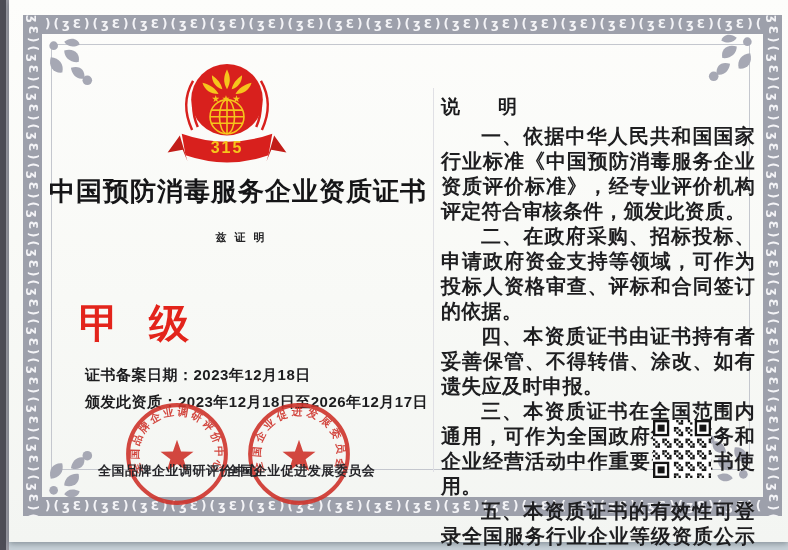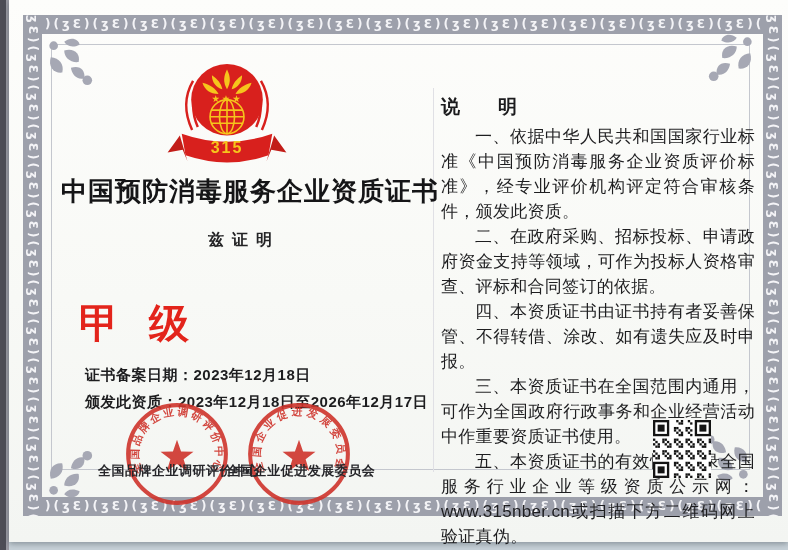--- a/index.html
+++ b/index.html
@@ -44,25 +44,25 @@
   .flourish { position:absolute; width:50px; height:50px; }
   .fl-tl { left:36px;  top:38px; }
   .fl-tr { right:32px; top:34px;  transform:scaleX(-1); }
   .fl-bl { left:36px;  top:448px; transform:scaleY(-1); }
   .fl-br { right:36px; top:432px; transform:scale(-1,-1); }
 
   
   .left-col { position:absolute; left:40px; top:50px; width:390px; height:450px; }
   .emblem { position:absolute; left:112px; top:2px; }
   .cert-title {
-    position:absolute; top:124px; width:100%; text-align:right;
+    position:absolute; top:124px; width:100%; text-align:left;
     font-size:26px; font-weight:900; color:#151517; letter-spacing:1px;
   }
   .certify { position:absolute; top:180px; width:100%; text-align:center;
-    font-size:16px; color:#232325; letter-spacing:8px; font-weight:bold; }
+    font-size:11px; color:#232325; letter-spacing:8px; font-weight:bold; }
   .company { position:absolute; top:208px; width:100%; text-align:center;
     font-size:23px; font-weight:800; color:#1b1b1d; letter-spacing:1px; }
   .grade { position:absolute; top:246px; width:100%; text-align:left;
     font-size:40px; font-weight:900; color:#e3241b; letter-spacing:30px; text-indent:30px; }
   .dates { position:absolute; top:316px; left:36px; font-size:15px; font-weight:bold; color:#1d1d1f; }
   .dates .row { margin-bottom:8px; letter-spacing:.5px; }
   .seal { position:absolute; top:348px; opacity:.9; }
   .seal-1 { left:72px; }
   .seal-2 { left:194px; }
   .seal-caption { position:absolute; top:412px; width:180px; text-align:center;
@@ -72,22 +72,22 @@
 
   
   .right-col { position:absolute; left:432px; top:52px; width:314px; height:440px; }
   .cert-number { position:absolute; top:8px; width:100%; text-align:right; padding-right:28px;
     font-size:14px; font-weight:bold; color:#222; }
   .cert-number .num { color:#c5231c; letter-spacing:.5px; }
   .notes-heading { position:absolute; top:42px; width:100%; text-align:left;
     font-size:19px; font-weight:900; color:#1b1b1d; white-space:pre; }
   .notes { position:absolute; top:72px; width:100%; }
   .notes p {
-    font-size:17px; color:#1e1e20; line-height:25px;
-    text-align:justify; text-indent:2em; font-weight:normal; letter-spacing:.3px;
+    font-size:20px; color:#1e1e20; line-height:25px;
+    text-align:justify; text-indent:2em; font-weight:bold; letter-spacing:.3px;
   }
   .qr { position:absolute; left:212px; top:368px; width:58px; height:58px; }
 </style>
 </head>
 <body>
 
 <div class="scan-edge"></div>
 <div class="scan-edge2"></div>
 
 <div class="paper">

